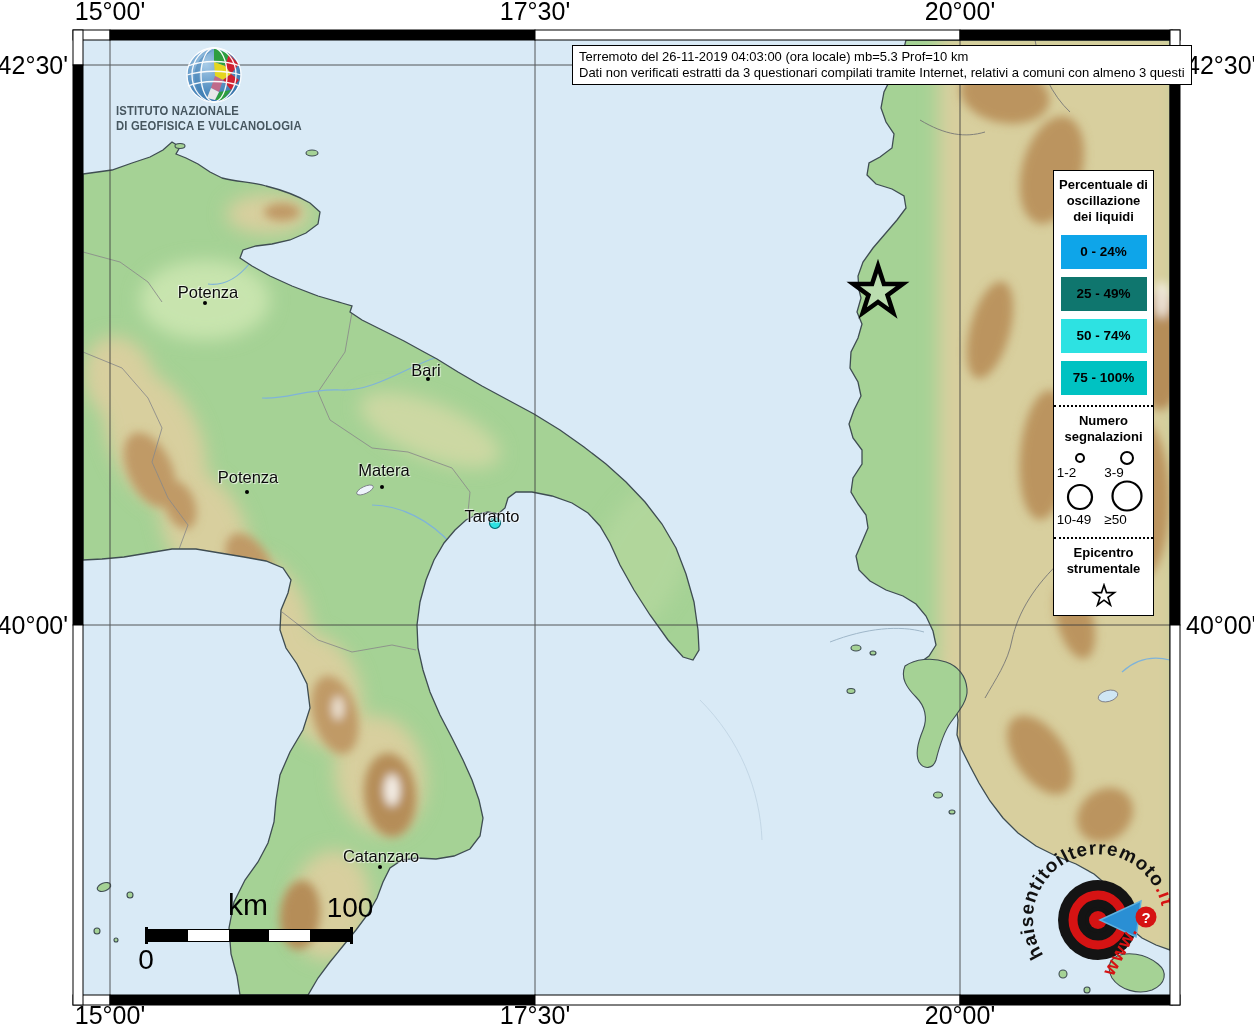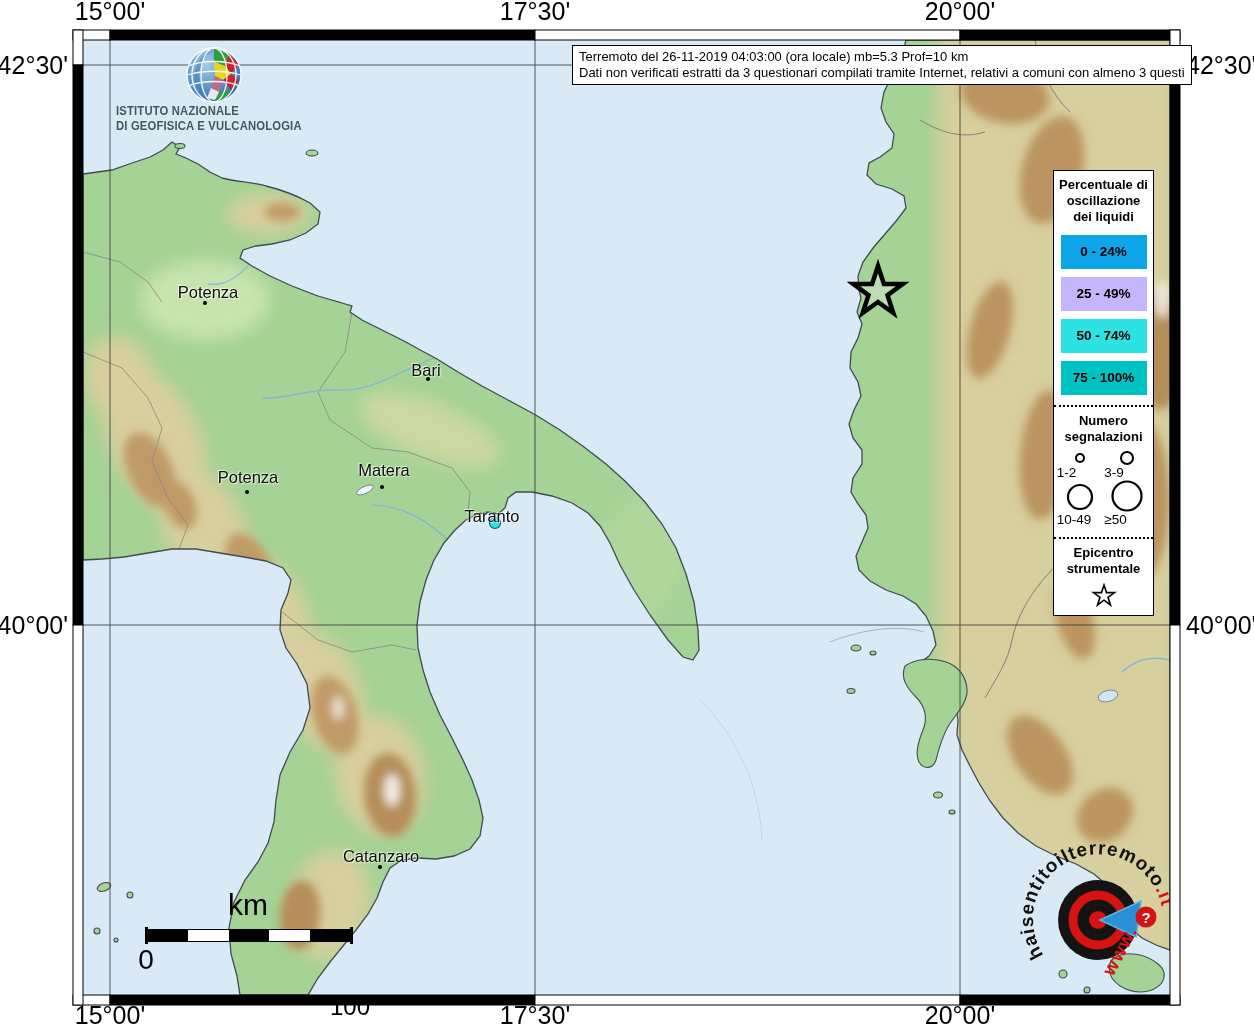--- a/index.html
+++ b/index.html
@@ -36,21 +36,21 @@
   .legend-star{display:block;margin:4px auto 0 auto;}
 
   
   .scalebar{position:absolute;left:0;top:0;z-index:20;}
   .sb-km{position:absolute;left:146px;top:888px;width:204px;text-align:center;font-size:30px;color:#000;}
   .sb-bar{position:absolute;left:146px;top:929px;width:204px;height:11px;border:1.5px solid #000;
           background:linear-gradient(to right,#000 0 20%,#fff 20% 40%,#000 40% 60%,#fff 60% 80%,#000 80% 100%);}
   .sb-bar::before,.sb-bar::after{content:"";position:absolute;top:-3px;width:3px;height:17px;background:#000;}
   .sb-bar::before{left:-2px;} .sb-bar::after{right:-2px;}
   .sb-min{position:absolute;left:146px;top:944px;transform:translateX(-50%);font-size:28px;color:#000;}
-  .sb-max{position:absolute;left:350px;top:993px;transform:translateX(-50%);font-size:24px;color:#000;}
+  .sb-max{position:absolute;left:350px;top:892px;transform:translateX(-50%);font-size:28px;color:#000;}
 
   
   .city-label{position:absolute;transform:translate(-50%,-50%);font-size:16.5px;color:#0b0b0b;
               white-space:nowrap;z-index:12;
               text-shadow:1px 1px 1px rgba(255,255,255,.75),-1px -1px 1px rgba(255,255,255,.75);}
   .city-dot{position:absolute;width:4px;height:4px;margin:-2px 0 0 -2px;background:#000;border-radius:50%;z-index:12;}
 </style>
 </head>
 <body>
 
@@ -278,21 +278,21 @@
     </svg>
     <div class="ingv-text">
       <div>ISTITUTO NAZIONALE</div>
       <div>DI GEOFISICA E VULCANOLOGIA</div>
     </div>
   </div>
 
   <div class="legend">
     <div class="title">Percentuale di oscillazione dei liquidi</div>
     <div class="swatch" style="background: #0ea5e9;">0 - 24%</div>
-    <div class="swatch" style="background: #c4b5fd;">25 - 49%</div>
+    <div class="swatch" style="background: #0f766e;">25 - 49%</div>
     <div class="swatch" style="background: rgb(45, 226, 226);">50 - 74%</div>
     <div class="swatch" style="background: rgb(0, 194, 194);">75 - 100%</div>
     <div class="dotted"></div>
     <div class="title">Numero segnalazioni</div>
     <div class="sig-grid">
       <div class="sig-item">
         <svg width="20" height="16" viewBox="0 0 20 16">
             <circle cx="10" cy="9" r="4" fill="#fff" stroke="#000" stroke-width="2"></circle>
           </svg>
         <div class="lb">1-2</div>

